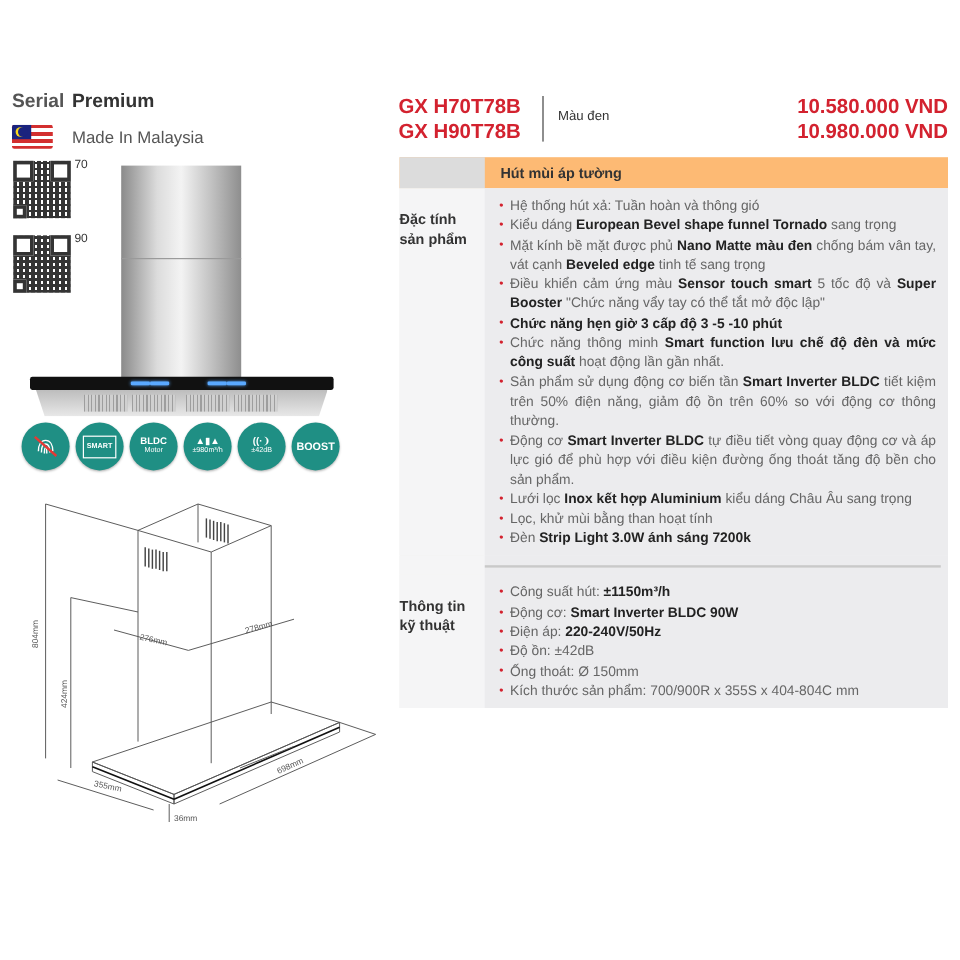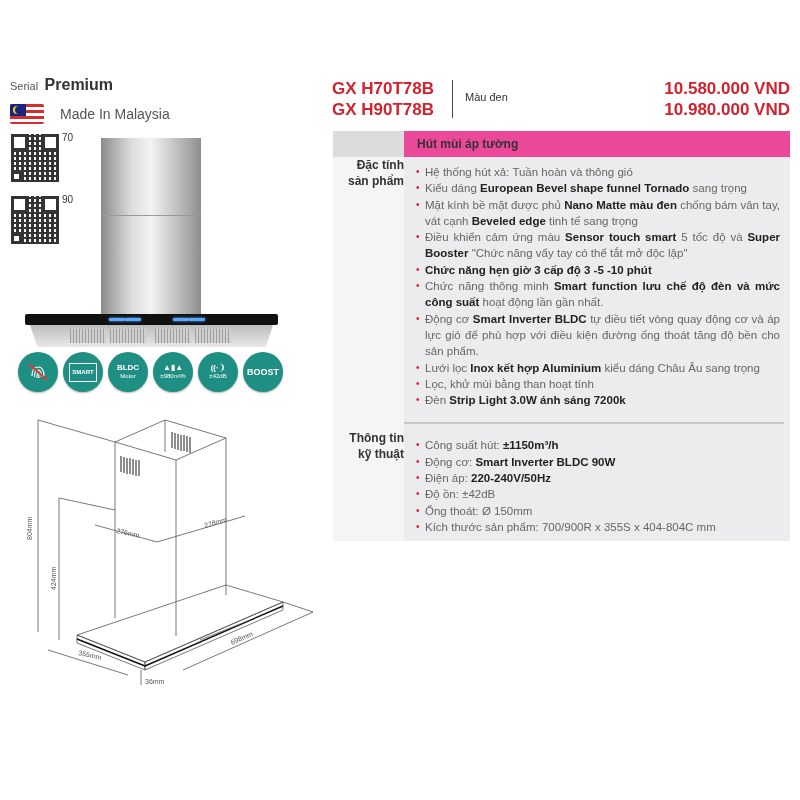--- a/index.html
+++ b/index.html
@@ -3,21 +3,21 @@
 <meta charset="utf-8">
 <style>
   * { box-sizing: border-box; margin: 0; padding: 0; }
   body {
     width: 800px; height: 800px; background: #ffffff; overflow: hidden;
     font-family: "Liberation Sans", "DejaVu Sans", sans-serif; color: #333;
     position: relative;
   }
   
   .serial { position: absolute; left: 10px; top: 76px; color: #444; }
-  .serial .small { font-size: 11px; font-weight: normal; color: #555; }
+  .serial .small { font-size: 16px; font-weight: bold; color: #555; }
   .serial .big { font-size: 16px; font-weight: bold; color: #333; margin-left: 2px; margin-top: 44px; }
   .origin { position: absolute; left: 10px; top: 104px; display: flex; align-items: center; gap: 16px; font-size: 14px; color: #555; }
   .flag { width: 34px; height: 20px; position: relative; overflow: hidden; border-radius: 2px;
           background: repeating-linear-gradient(to bottom, #d32f2f 0 3px, #fff 3px 6px); }
   .flag .canton { position: absolute; left: 0; top: 0; width: 16px; height: 12px; background: #1a237e; }
   .flag .moon { position: absolute; left: 3px; top: 2px; width: 8px; height: 8px; border-radius: 50%; background: #f9d71c; }
   .flag .moon::after { content: ""; position: absolute; left: 2px; top: 0; width: 8px; height: 8px; border-radius: 50%; background: #1a237e; }
 
   .qr { position: absolute; left: 10px; width: 50px; height: 50px;
         background:
@@ -54,25 +54,25 @@
   .drawing svg { width: 100%; height: 100%; }
   .dim { font-size: 7px; fill: #555; font-family: "Liberation Sans", sans-serif; }
 
   
   .models { position: absolute; left: 332px; top: 78px; color: #d3222f; font-size: 17px; font-weight: bold; line-height: 21px; }
   .vsep { position: absolute; left: 452px; top: 80px; width: 1px; height: 38px; background: #444; }
   .color-label { position: absolute; left: 465px; top: 91px; font-size: 11px; color: #333; }
   .prices { position: absolute; right: 10px; top: 78px; color: #d3222f; font-size: 17px; font-weight: bold; line-height: 21px; text-align: right; }
 
   .spec-table { position: absolute; left: 333px; top: 131px; width: 457px; }
-  .spec-header { display: flex; height: 26px; background: #ec4899; justify-content: flex-end; }
+  .spec-header { display: flex; height: 26px; background: #fdba74; justify-content: flex-end; }
   .spec-header .lead { width: 71px; background: #dcdcdc; }
   .spec-header .title { flex: 1; padding-left: 13px; font-size: 12px; font-weight: bold; color: #333; line-height: 26px; }
   .spec-section { display: flex; background: #f0f0f1; }
-  .spec-section .label { width: 71px; padding-top: 0; text-align: right; font-size: 12px; font-weight: bold; color: #333; line-height: 16px; background: #f5f5f6; }
+  .spec-section .label { width: 71px; padding-top: 18px; text-align: left; font-size: 12px; font-weight: bold; color: #333; line-height: 16px; background: #f5f5f6; }
   .spec-section .items { flex: 1; padding: 7px 10px 6px 12px; list-style: none; background: #ececee; }
   .spec-section.features-sec .items { padding-bottom: 6px; }
   .items li { position: relative; padding-left: 9px; font-size: 11.5px; line-height: 16.3px; color: #666; text-align: justify; }
   .items li::before { content: "•"; position: absolute; left: 0; top: 0; color: #d3222f; font-size: 10px; }
   .items li b { color: #222; }
   .divider-row { height: 16px; background: #f0f0f1; display: flex; }
   .divider-row .lead { width: 71px; background: #f5f5f6; }
   .divider-row .line { flex: 1; background: #ececee; position: relative; }
   .divider-row .line::after { content: ""; position: absolute; left: 0; right: 6px; top: 8px; height: 2px; background: #c9c9c9; }
 </style>
@@ -224,20 +224,21 @@
       <div>Đặc tính</div>
       <div>sản phẩm</div>
     </div>
     <ul class="items">
       <li><span>Hệ thống hút xả: Tuần hoàn và thông gió</span></li>
       <li><span>Kiểu dáng </span><b>European Bevel shape funnel Tornado</b><span> sang trọng</span></li>
       <li><span>Mặt kính bề mặt được phủ </span><b>Nano Matte màu đen</b><span> chống bám vân tay, vát cạnh </span><b>Beveled edge</b><span> tinh tế sang trọng</span></li>
       <li><span>Điều khiển cảm ứng màu </span><b>Sensor touch smart</b><span> 5 tốc độ và </span><b>Super Booster</b><span> "Chức năng vẩy tay có thể tắt mở độc lập"</span></li>
       <li><b>Chức năng hẹn giờ 3 cấp độ 3 -5 -10 phút</b></li>
       <li><span>Chức năng thông minh </span><b>Smart function lưu chế độ đèn và mức công suất</b><span> hoạt động lần gần nhất.</span></li>
+      <li><span>Sản phẩm sử dụng động cơ biến tần </span><b>Smart Inverter BLDC</b><span> tiết kiệm trên 50% điện năng, giảm độ ồn trên 60% so với động cơ thông thường.</span></li>
       <li><span>Động cơ </span><b>Smart Inverter BLDC</b><span> tự điều tiết vòng quay động cơ và áp lực gió để phù hợp với điều kiện đường ống thoát tăng độ bền cho sản phẩm.</span></li>
       <li><span>Lưới lọc </span><b>Inox kết hợp Aluminium</b><span> kiểu dáng Châu Âu sang trọng</span></li>
       <li><span>Lọc, khử mùi bằng than hoạt tính</span></li>
       <li><span>Đèn </span><b>Strip Light 3.0W ánh sáng 7200k</b></li>
     </ul>
   </div>
 
   <div class="divider-row">
     <div class="lead"></div>
       <div class="line"></div>

